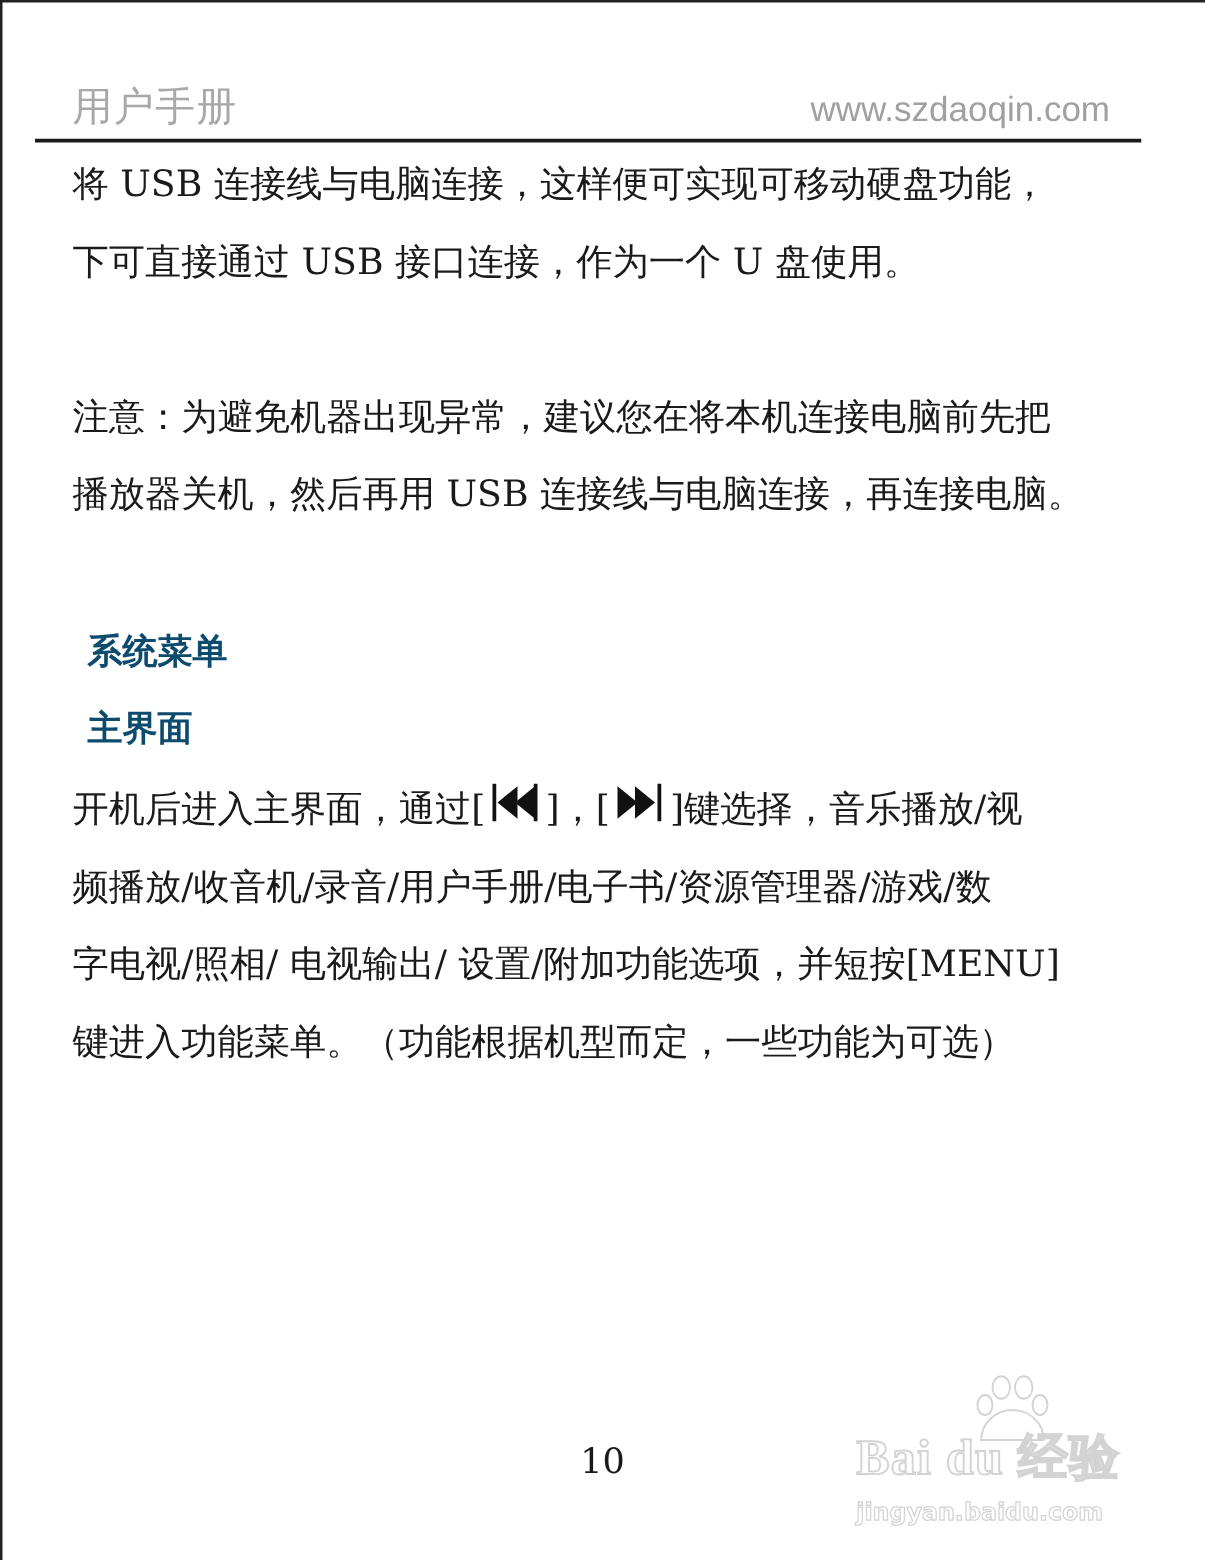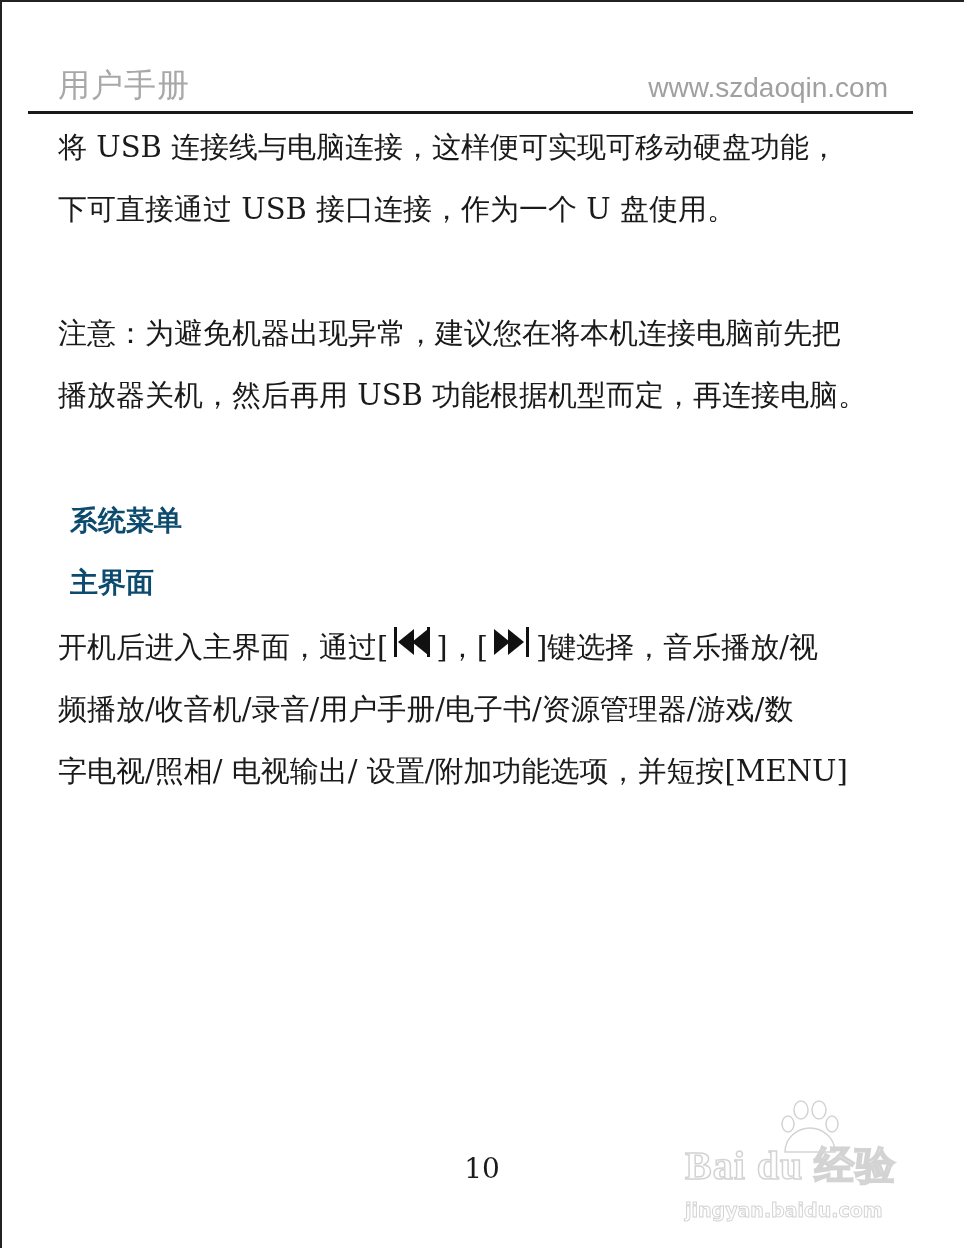--- a/index.html
+++ b/index.html
@@ -128,41 +128,42 @@
 <div class="header-url">www.szdaoqin.com</div>
 <div class="header-rule"></div>
 
 <div class="para" style="top:116px;">
   <span class="line">将 USB 连接线与电脑连接，这样便可实现可移动硬盘功能，</span>
   <span class="line">下可直接通过 USB 接口连接，作为一个 U 盘使用。</span>
 </div>
 
 <div class="para" style="top:302px;">
   <span class="line">注意：为避免机器出现异常，建议您在将本机连接电脑前先把</span>
-  <span class="line">播放器关机，然后再用 USB 功能根据机型而定，再连接电脑。</span>
+  <span class="line">播放器关机，然后再用 USB 连接线与电脑连接，再连接电脑。</span>
 </div>
 
 <div class="heading" style="top:502px;">系统菜单</div>
 <div class="heading" style="top:564px;">主界面</div>
 
 <div class="para" style="top:616px;">
   <span class="line">
     <span>开机后进入主界面，通过[</span><span class="key-icon"><svg width="44" height="34" viewBox="0 0 44 34">
           <rect x="4" y="2" width="3" height="30" fill="#111"></rect>
           <polygon points="8,17 24,4 24,30" fill="#111"></polygon>
           <polygon points="22,17 38,4 38,30" fill="#111"></polygon>
           <rect x="37" y="2" width="3" height="30" fill="#111"></rect>
         </svg></span><span>]，[</span><span class="key-icon"><svg width="44" height="34" viewBox="0 0 44 34">
           <polygon points="4,4 20,17 4,30" fill="#111"></polygon>
           <polygon points="18,4 34,17 18,30" fill="#111"></polygon>
           <rect x="36" y="2" width="3" height="30" fill="#111"></rect>
         </svg></span><span>]键选择，音乐播放/视</span>
   </span>
   <span class="line">频播放/收音机/录音/用户手册/电子书/资源管理器/游戏/数</span>
   <span class="line">字电视/照相/ 电视输出/ 设置/附加功能选项，并短按[MENU]</span>
+  <span class="line">键进入功能菜单。（功能根据机型而定，一些功能为可选）</span>
 </div>
 
 <div class="page-number">10</div>
 
 <div class="watermark">
   <svg width="80" height="60" viewBox="0 0 80 60" style="position:absolute;left:88px;top:0;">
     <ellipse cx="30" cy="10" rx="7" ry="9" fill="#fff" stroke="#cfcfcf" stroke-width="1.5"></ellipse>
     <ellipse cx="48" cy="10" rx="7" ry="9" fill="#fff" stroke="#cfcfcf" stroke-width="1.5"></ellipse>
     <ellipse cx="17" cy="24" rx="6" ry="8" fill="#fff" stroke="#cfcfcf" stroke-width="1.5"></ellipse>
     <ellipse cx="61" cy="24" rx="6" ry="8" fill="#fff" stroke="#cfcfcf" stroke-width="1.5"></ellipse>

